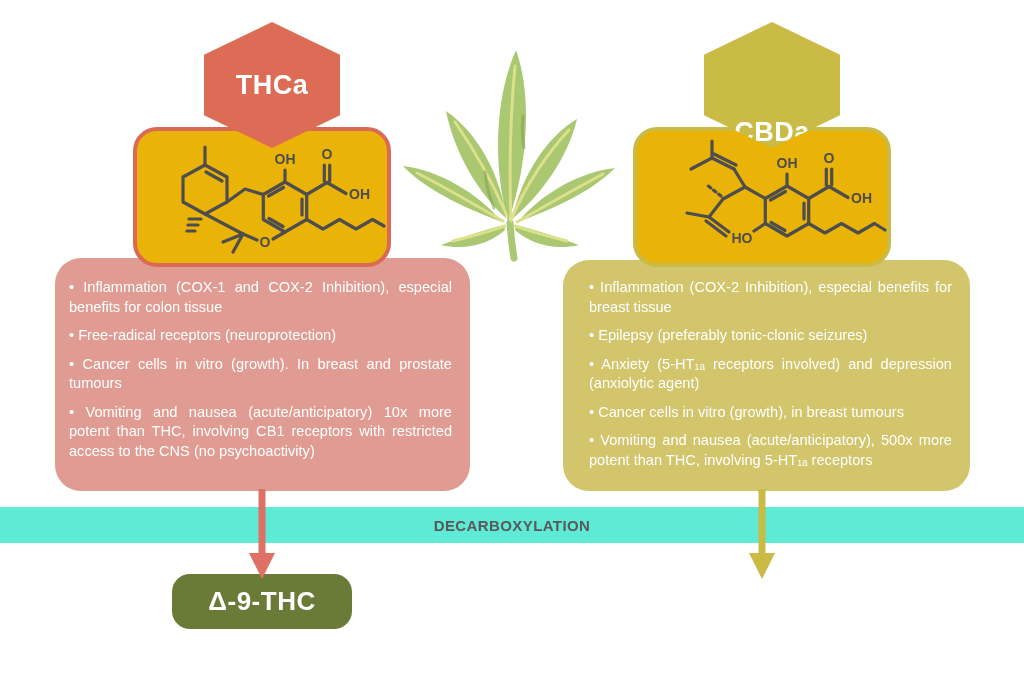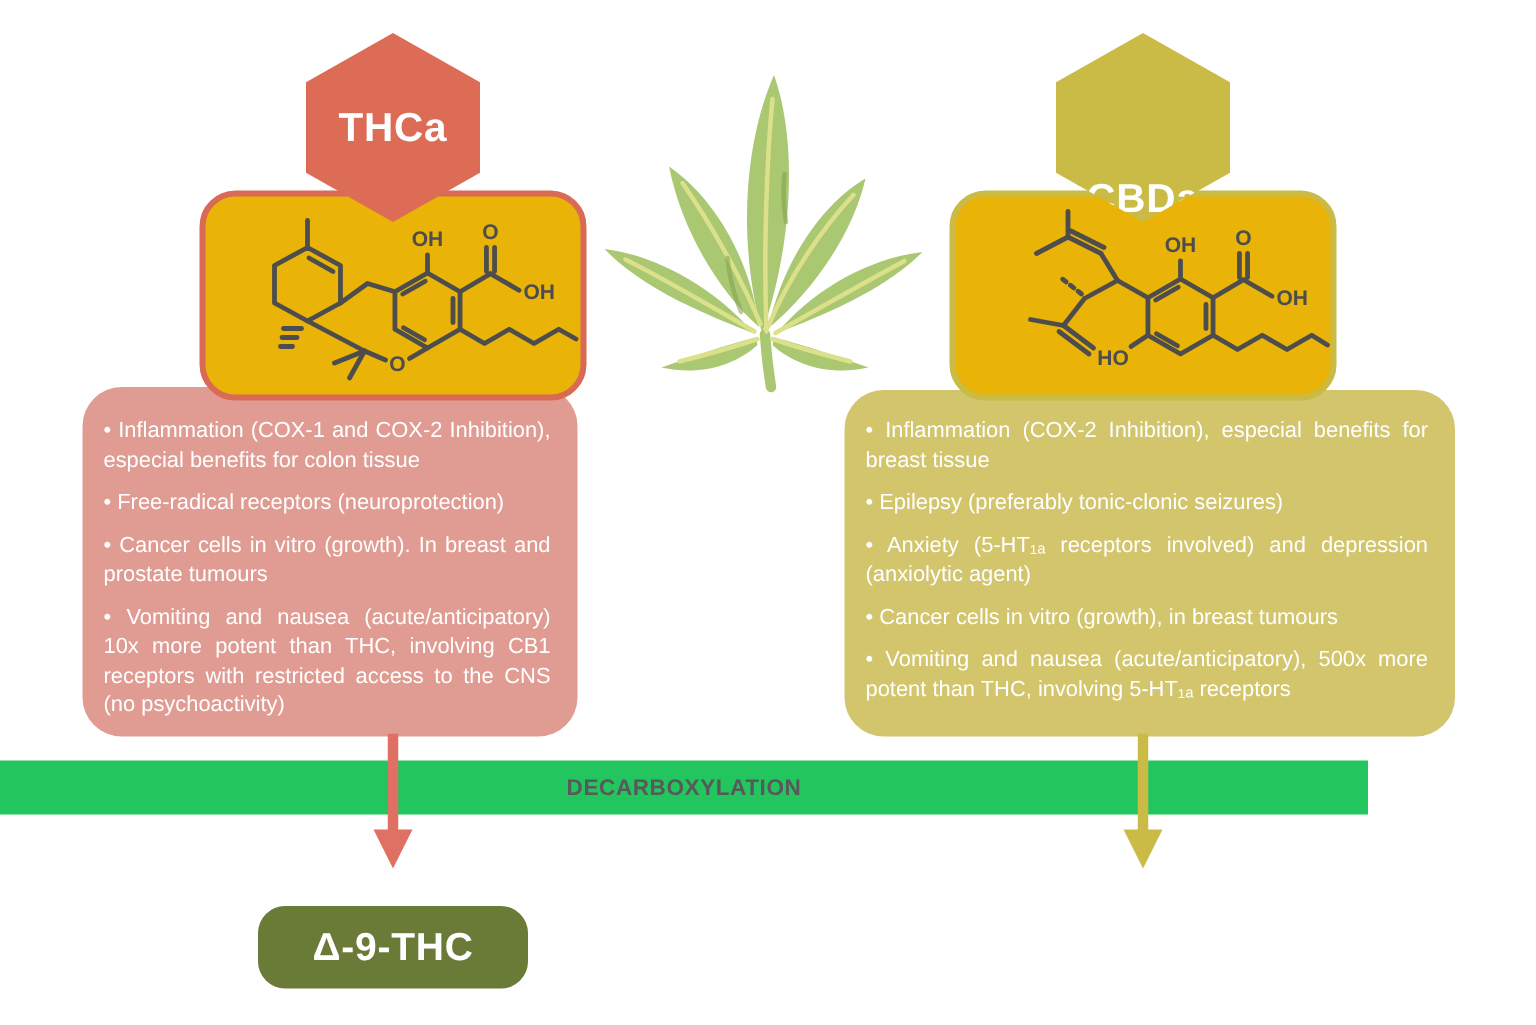--- a/index.html
+++ b/index.html
@@ -1,57 +1,57 @@
 <!DOCTYPE html>
 <html><head>
 <meta charset="utf-8">
 <style>
   html,body{margin:0;padding:0;background:#fff;}
   .canvas{position:relative;width:1024px;height:683px;background:#ffffff;overflow:hidden;
           font-family:"Liberation Sans","DejaVu Sans",sans-serif;}
   .abs{position:absolute;}
 
   
-  .hex{width:116px;height:126px;display:flex;align-items:center;justify-content:center;
+  .hex{width:136px;height:126px;display:flex;align-items:center;justify-content:center;
        clip-path:polygon(50% 0,100% 26%,100% 74%,50% 100%,0 74%,0 26%);z-index:5;}
   .hex-title{color:#fff;font-size:27px;font-weight:bold;letter-spacing:.5px;}
   .hex-thca{left:204px;top:22px;background:#DC6C55;}
   .hex-cbda{left:704px;top:22px;background:#C9BB45;align-items:flex-end;}
 
   
   .molbox{width:250px;height:132px;background:#eab308;border-radius:24px;z-index:3;}
   .molbox-thca{left:133px;top:127px;border:4px solid #D96A55;}
   .molbox-cbda{left:633px;top:127px;border:4px solid #C9BB45;}
   .mol{display:block;margin:0;}
   .mol path,.mol line,.mol polyline,.mol polygon{fill:none;stroke:#4D4D4D;stroke-width:3.2;stroke-linecap:round;stroke-linejoin:round;}
   .mol text{fill:#4D4D4D;font-size:14px;font-weight:bold;font-family:"Liberation Sans","DejaVu Sans",sans-serif;stroke:none;}
 
   
   .benefits{border-radius:26px;color:#fff;z-index:1;box-sizing:border-box;}
-  .benefits-thca{left:55px;top:258px;width:330px;height:233px;background:#E09C92;padding:20px 18px 0 14px;}
-  .benefits-cbda{left:563px;top:260px;width:407px;height:231px;background:#D2C56C;padding:18px 18px 0 14px;}
+  .benefits-thca{left:55px;top:258px;width:415px;height:233px;background:#E09C92;padding:20px 18px 0 14px;}
+  .benefits-cbda{left:563px;top:260px;width:407px;height:231px;background:#D2C56C;padding:18px 18px 0 26px;}
   .benefit{font-size:14.6px;line-height:1.34;text-align:justify;margin:0 0 9px 0;}
 
   
   .leaf{left:393px;top:38px;z-index:0;}
 
   
-  .band{left:0;top:507px;width:912px;height:36px;background:#22c55e;display:flex;
+  .band{left:0;top:507px;width:1024px;height:36px;background:#5eead4;display:flex;
         align-items:center;justify-content:center;z-index:2;}
   .band-label{color:#58595B;font-weight:bold;font-size:15px;letter-spacing:.4px;}
 
   
   .arrow{z-index:6;}
   .arrow-left{left:246px;top:489px;}
   .arrow-right{left:746px;top:489px;}
 
   
   .pill{width:180px;height:55px;border-radius:18px;display:flex;align-items:center;justify-content:center;
         color:#fff;font-size:26px;font-weight:bold;z-index:2;letter-spacing:.5px;}
-  .pill-thc{left:172px;top:604px;background:#6A7A37;}
+  .pill-thc{left:172px;top:574px;background:#6A7A37;}
   .pill-cbd{left:672px;top:590px;background:#F2A71B;}
 </style>
 </head>
 <body>
 
 <div class="canvas">
 
   <svg class="abs leaf" width="232" height="228" viewBox="0 0 232 228">
     <g fill="#A9C871" stroke="none">
       <path d="M109,184 C78,172 36,155 10,128 C45,132 85,155 109,184 Z"></path>

